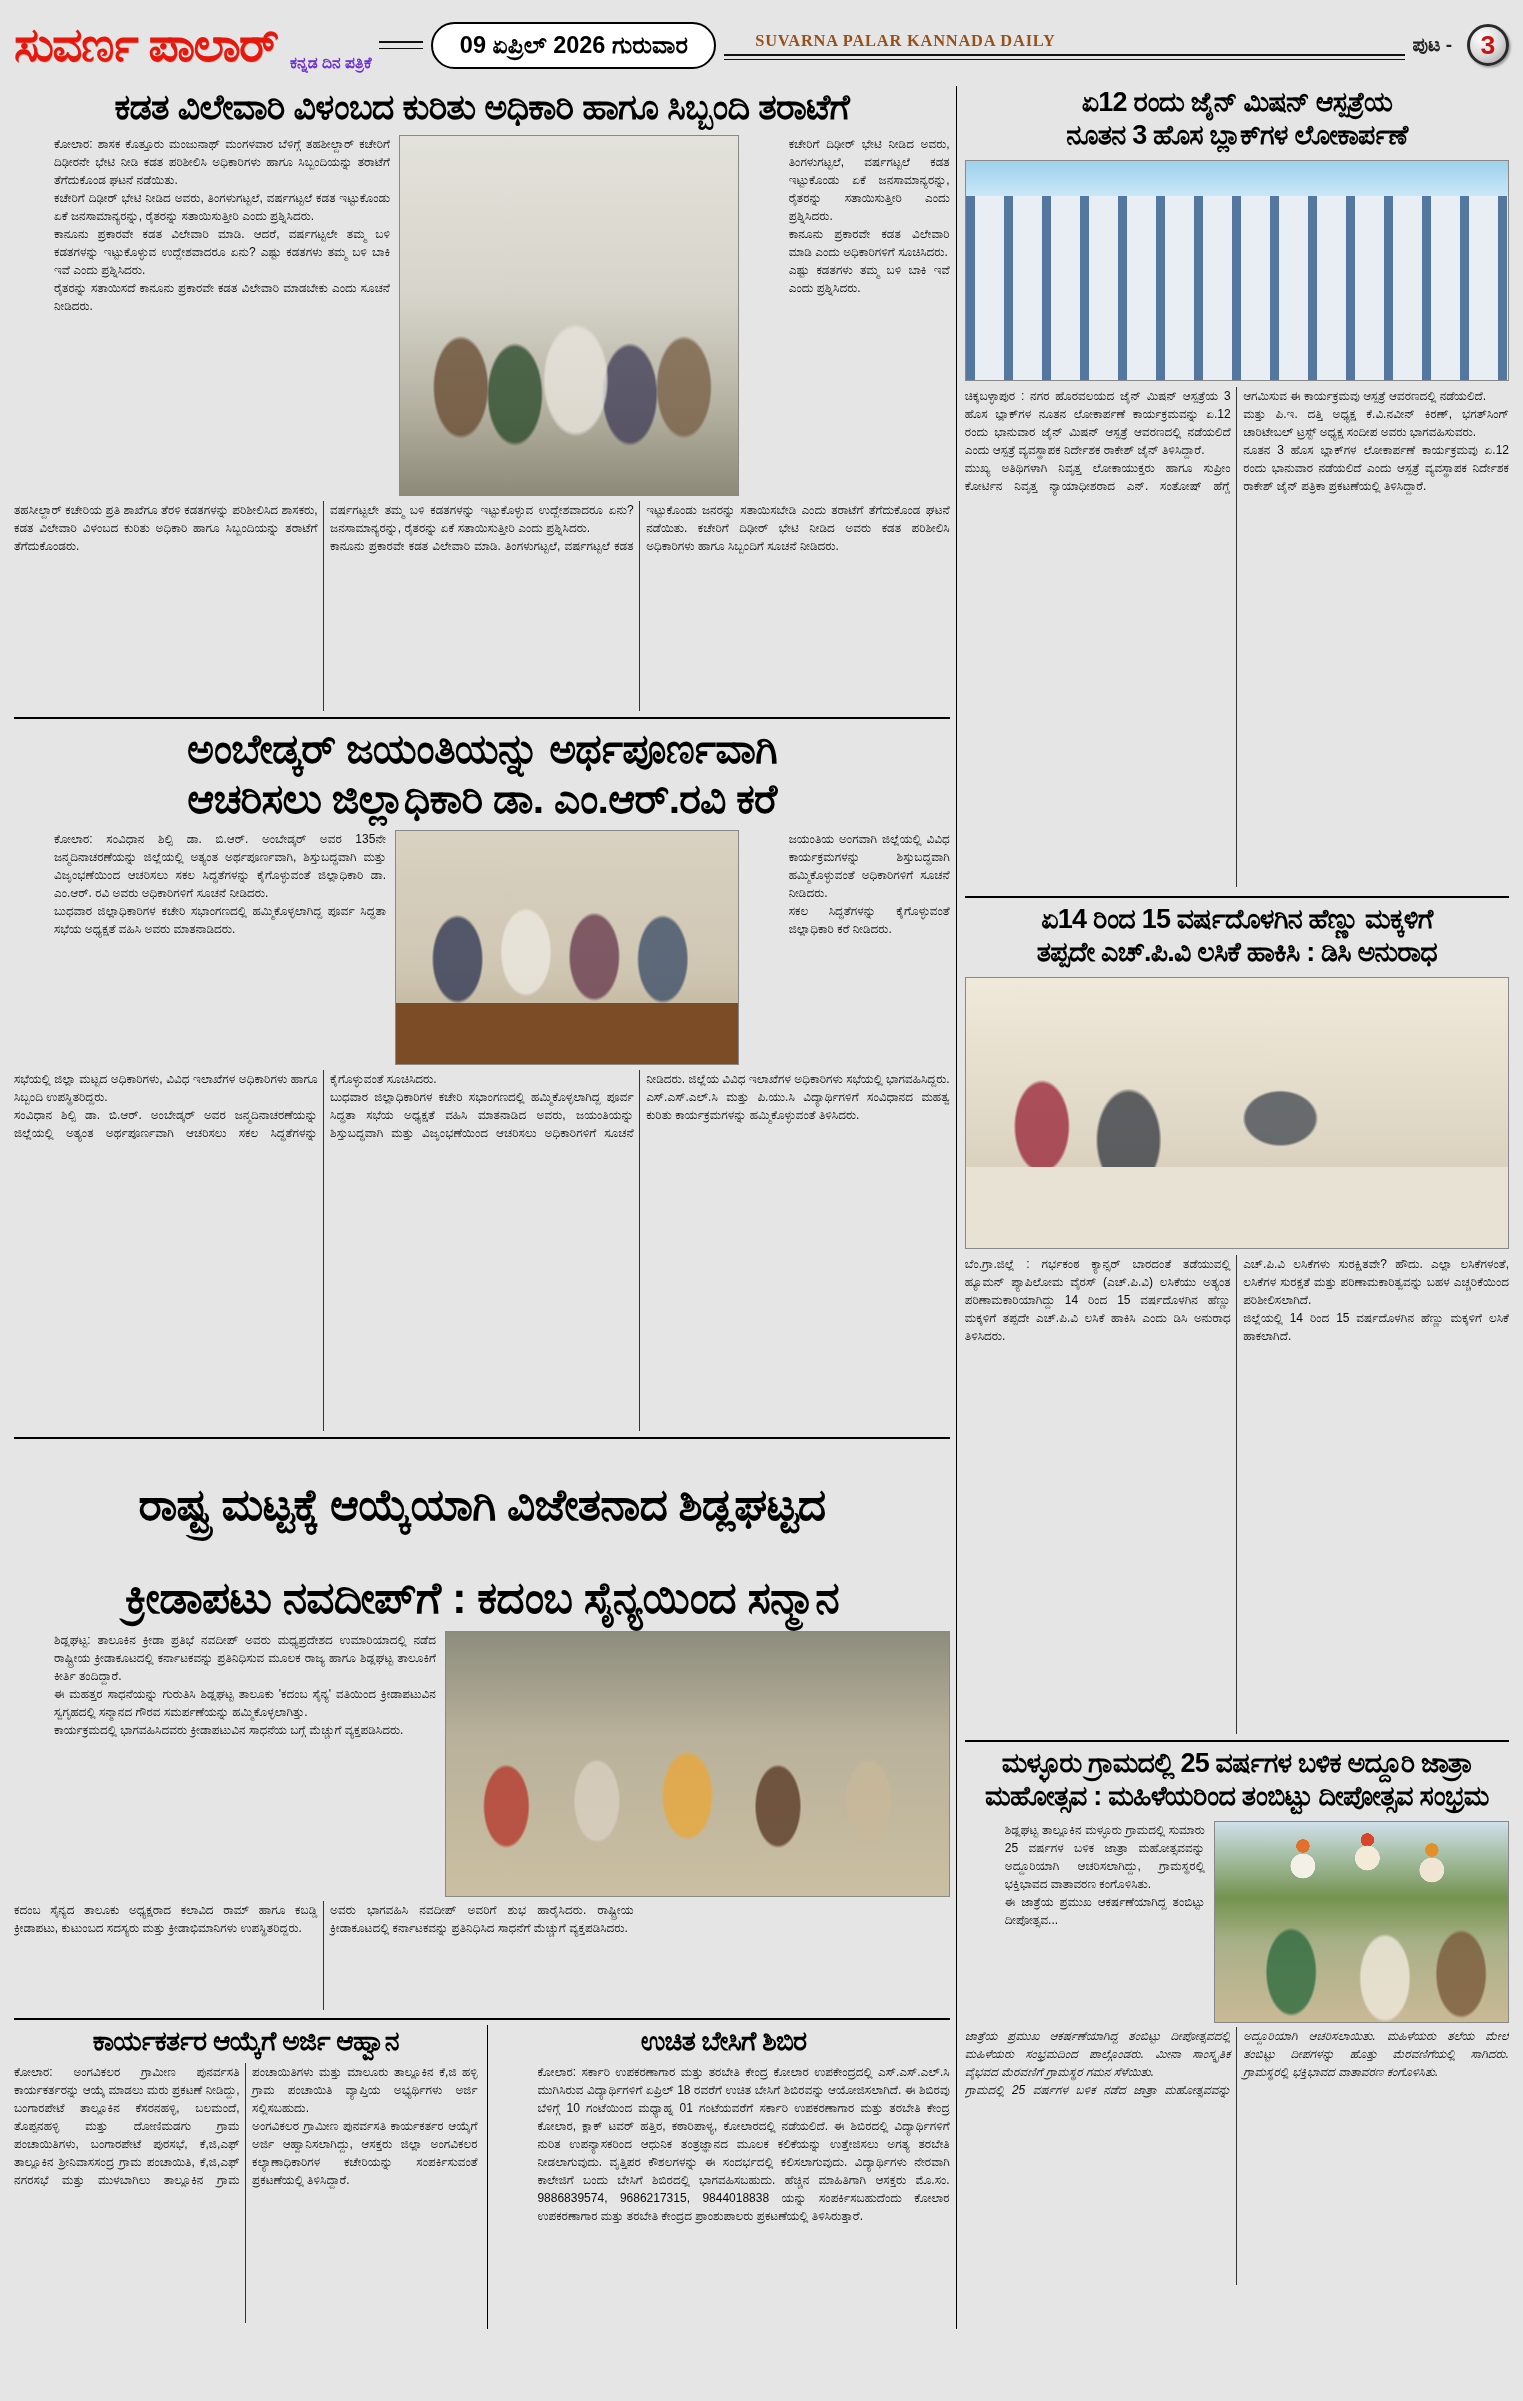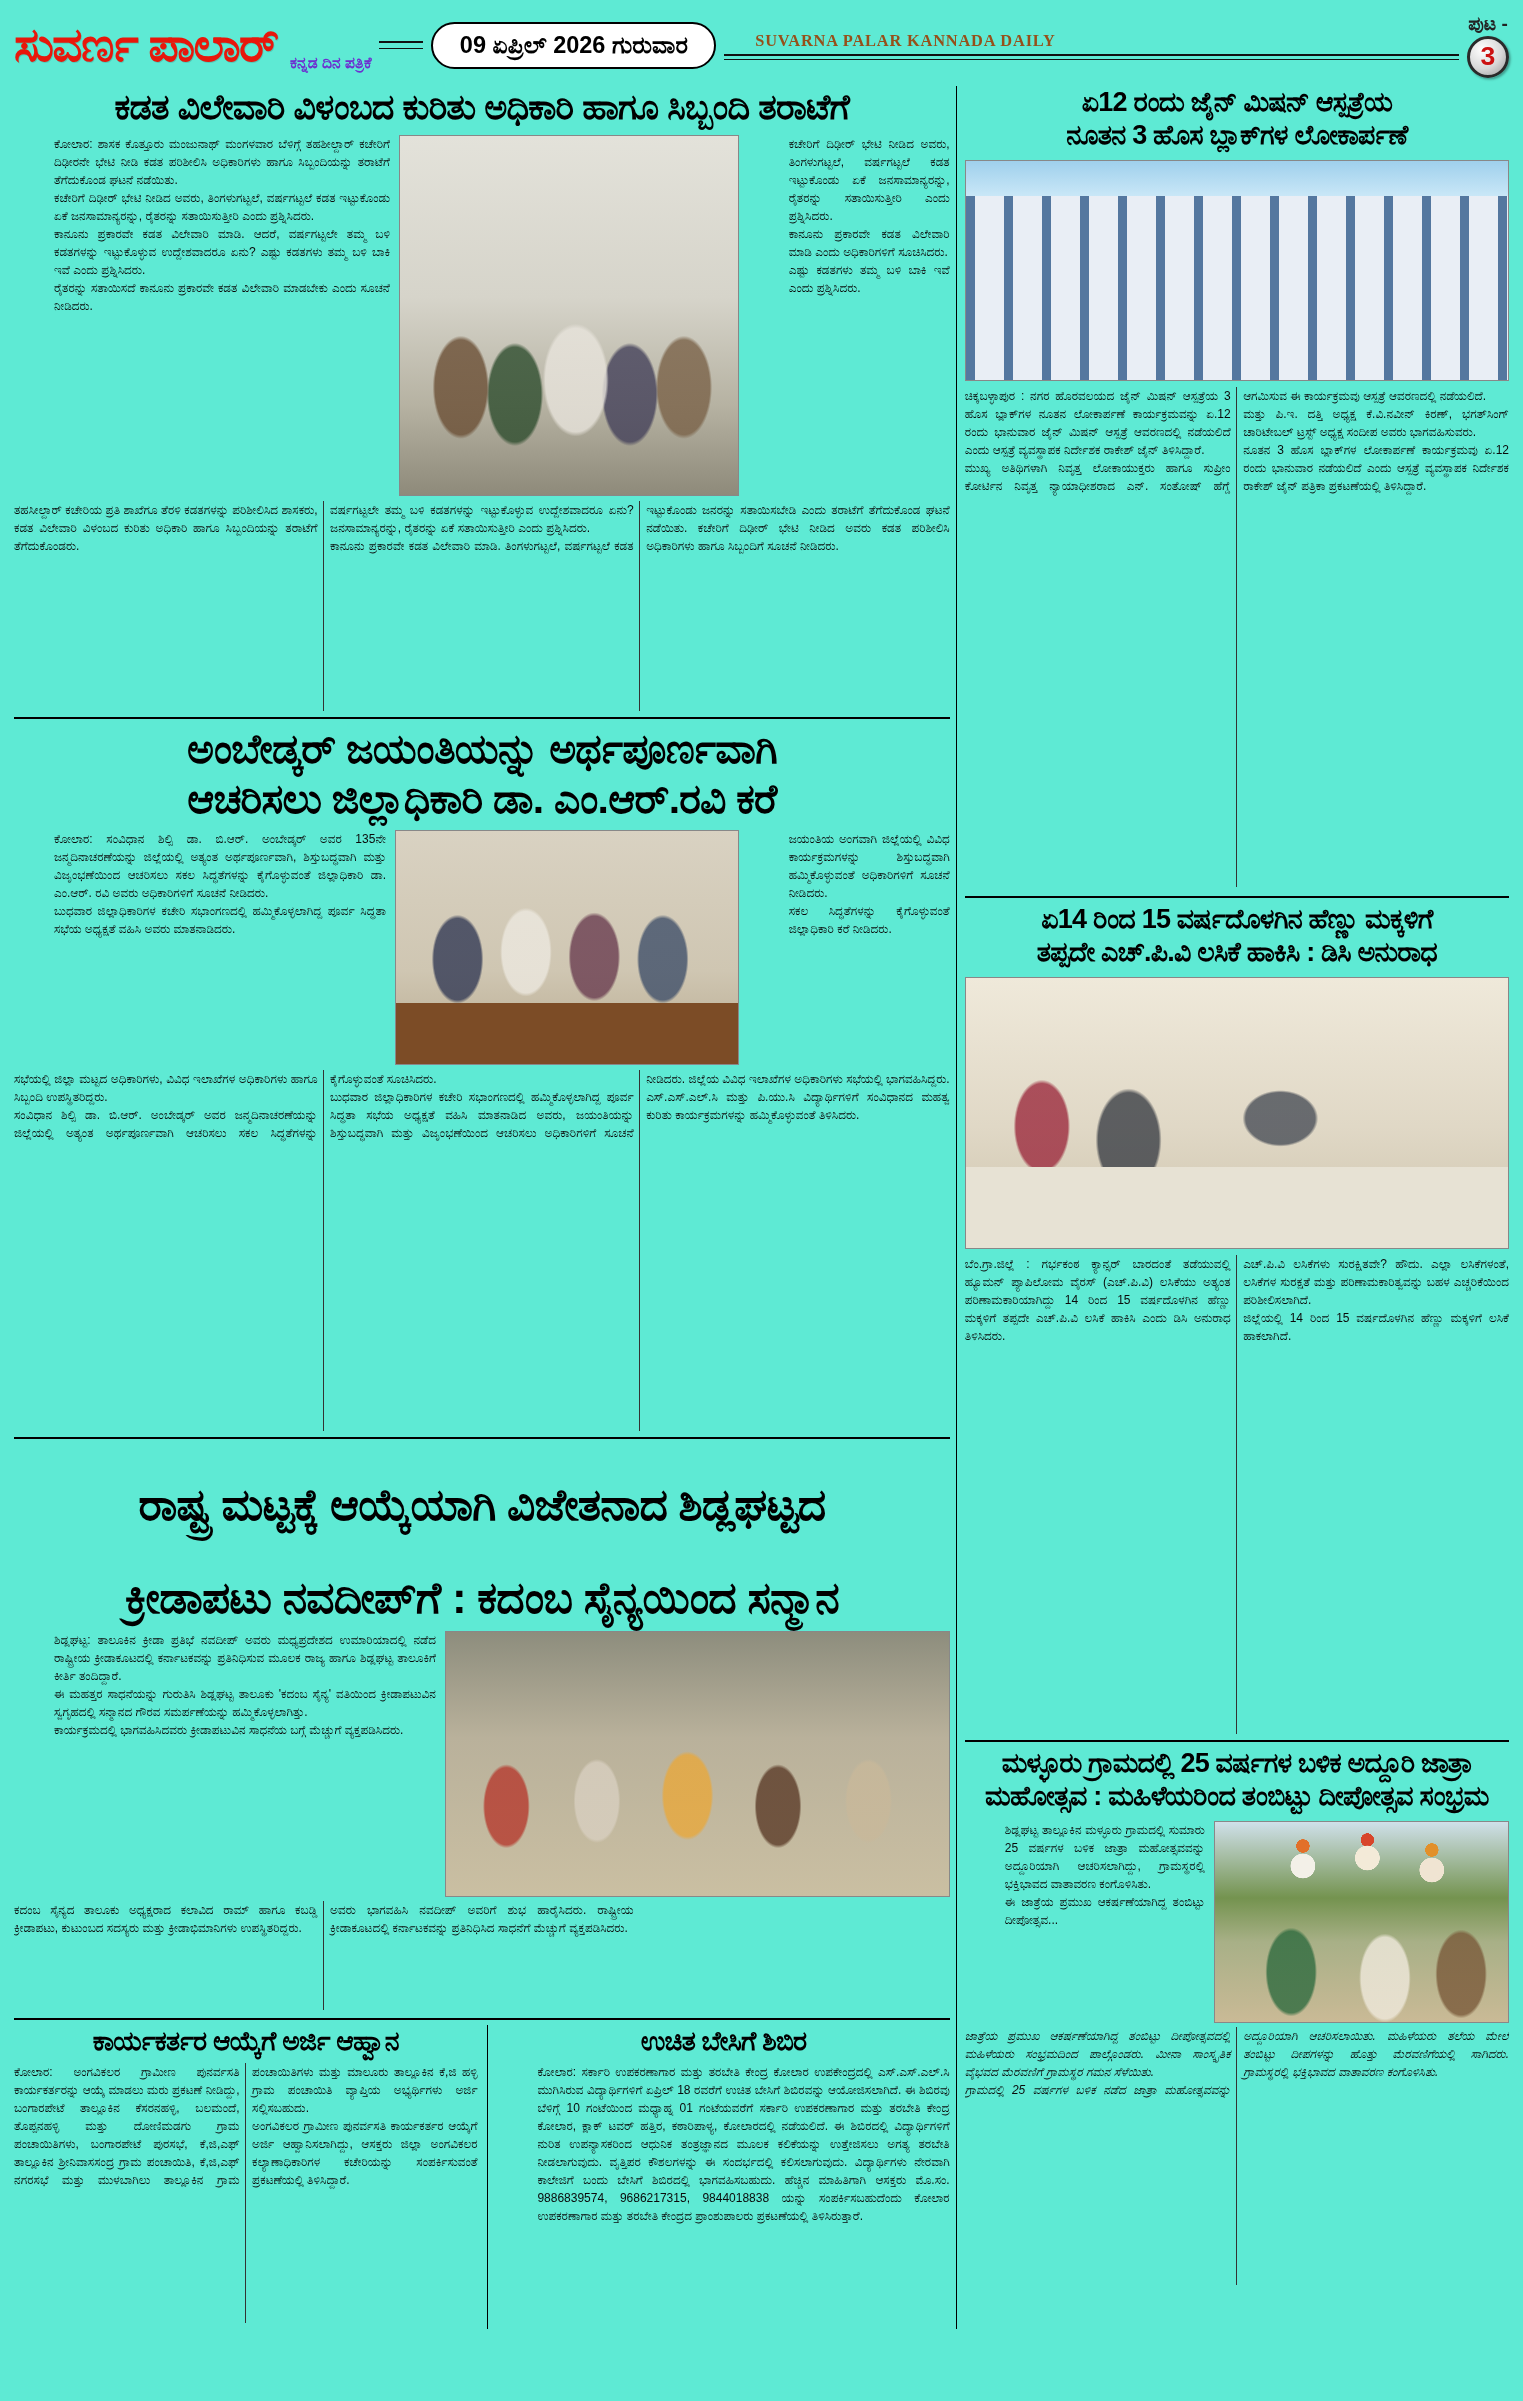--- a/index.html
+++ b/index.html
@@ -1,28 +1,28 @@
 <!DOCTYPE html>
 <html style="font-size:12.5px"><head>
 <meta charset="utf-8">
 <style>
   * { margin:0; padding:0; box-sizing:border-box; }
   body { background:#777; font-family:"Liberation Sans","DejaVu Sans",sans-serif; }
-  .page { width:1523px; height:2401px; background:#5eead4; margin:0 auto; padding:7.8px 14px 9.4px; overflow:hidden; position:relative; }
+  .page { width:1523px; height:2401px; background:#e5e5e5; margin:0 auto; padding:7.8px 14px 9.4px; overflow:hidden; position:relative; }
 
   
   .masthead { display:flex; align-items:center; height:75px; gap:7.8px; }
   .mast-title { font-size:47px; font-weight:900; color:#e8170b; letter-spacing:-1.6px; white-space:nowrap; text-shadow:0.8px 0.8px 0 #00000022; }
   .mast-sub { font-size:15.6px; font-weight:700; color:#6d2fd0; margin-left:4.7px; white-space:nowrap; align-self:flex-end; padding-bottom:11px; }
   .dbl-line { height:7.8px; border-top:2.3px solid #111; border-bottom:1.6px solid #111; flex:0 0 44px; }
   .date-pill { border:2.7px solid #000; border-radius:36px; padding:7.8px 26.6px; font-size:23.5px; font-weight:800; color:#000; white-space:nowrap; background:#fff; }
   .mast-right { flex:1; display:flex; flex-direction:column; justify-content:center; gap:3.1px; min-width:0; }
   .eng-name { font-family:"Liberation Serif","DejaVu Serif",serif; font-size:16.4px; font-weight:700; color:#96501a; letter-spacing:0.8px; padding-left:31px; white-space:nowrap; }
   .long-line { height:6.3px; border-top:2.3px solid #111; border-bottom:1.2px solid #111; }
-  .pagenum-wrap { display:flex; align-items:center; gap:1px; white-space:nowrap;flex-direction:column; }
+  .pagenum-wrap { display:flex; align-items:center; gap:15px; white-space:nowrap; }
   .page-label { font-size:19px; font-weight:700; color:#222; }
   .page-badge { width:42px; height:42px; border:3.1px solid #2a2a2a; border-radius:50%; background:radial-gradient(circle at 35% 30%, #ffffff 0%, #d8d8d8 55%, #9a9a9a 100%); color:#cc1111; font-size:26.6px; font-weight:900; display:flex; align-items:center; justify-content:center; box-shadow:1.6px 1.6px 2.3px #0005; }
 
   
   .content { display:flex; margin-top:3.1px; }
   .left-sec { width:942px; padding-right:6.3px; }
   .right-sec { flex:1; border-left:1.6px solid #000; padding-left:7.8px; }
 
   .hl { font-weight:900; color:#000; text-align:center; letter-spacing:-0.8px; line-height:1.22; }
   .hl-xl { font-size:35px; }

